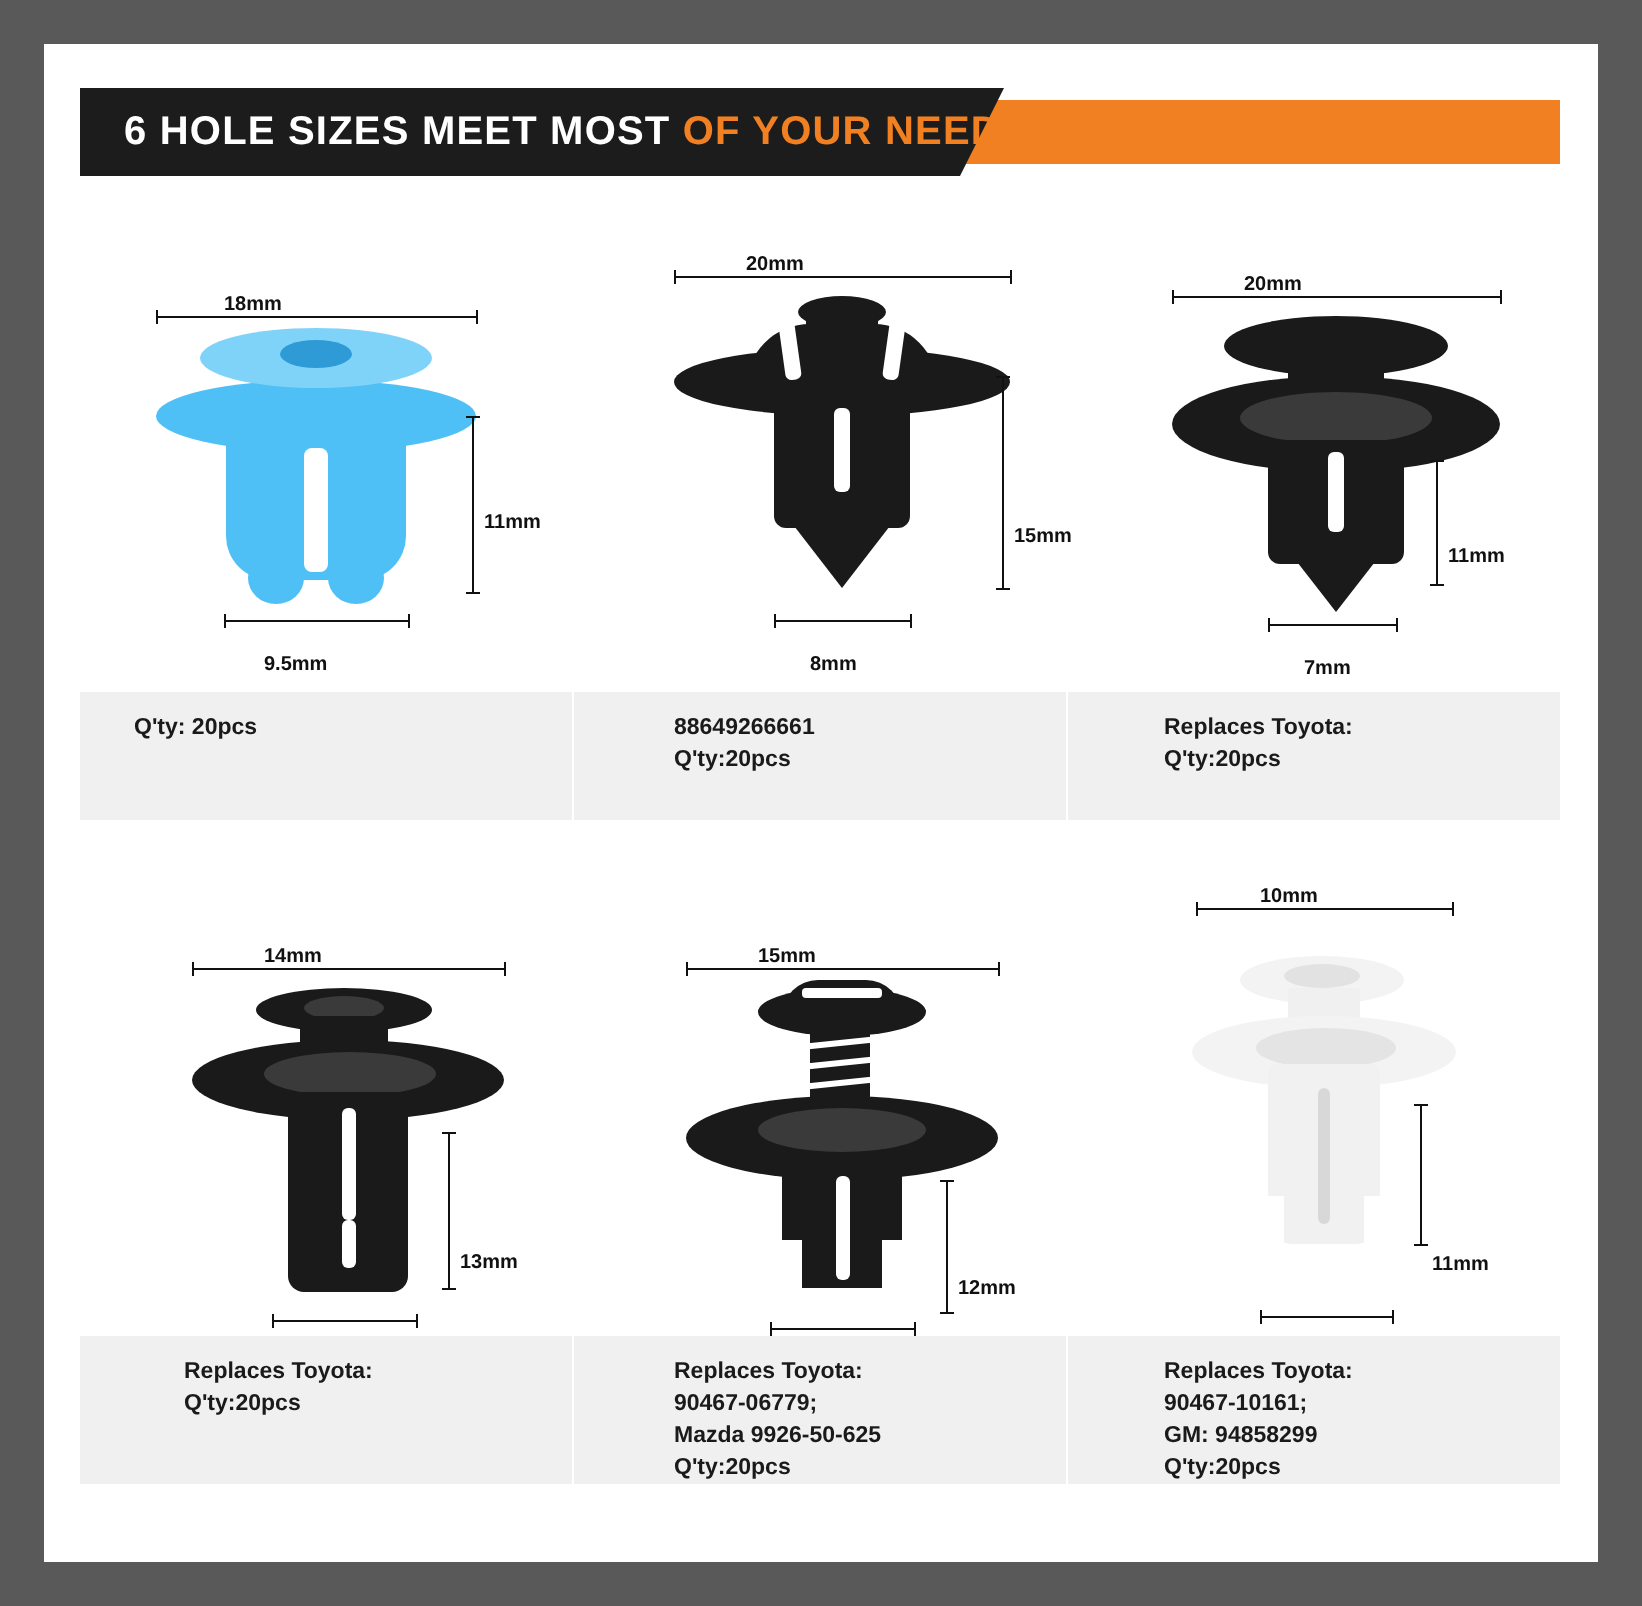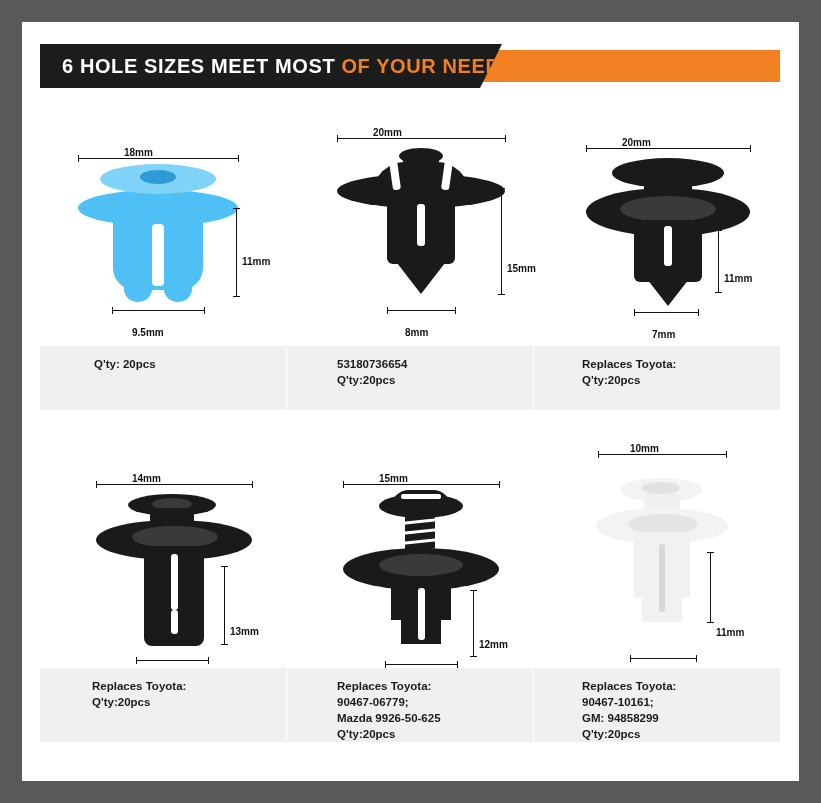--- a/index.html
+++ b/index.html
@@ -95,21 +95,21 @@
     left: 0;
     width: 246px;
     background: #f0f0f0;
     box-sizing: border-box;
     padding: 10px 0 10px 54px;
     font-size: 11.5px;
     line-height: 16px;
     color: #1a1a1a;
     font-weight: bold;
   }
-  .cap-row1 { top: 246px; height: 64px; }
+  .cap-row1 { top: 246px; height: 64px; padding-left: 27px; }
   .cap-row2 { top: 248px; height: 74px; }
   .caption div { white-space: nowrap; }
 
   
   .dim-label {
     position: absolute;
     font-size: 10px;
     font-weight: bold;
     color: #111;
     white-space: nowrap;
@@ -162,21 +162,21 @@
     <div class="banner-orange"></div>
     <div class="banner-black"></div>
     <div class="banner-text"><span>6 HOLE SIZES MEET MOST </span><span class="hl">OF YOUR NEEDS</span></div>
   </div>
 
   <div class="row row1">
 
     <div class="cell c0">
       <div class="figure">
 
-        <div class="dim-label" style="left:84px; top:36px;">18mm</div>
+        <div class="dim-label" style="left:72px; top:36px;">18mm</div>
         <div class="hline" style="left:38px; top:58px; width:160px;"></div>
         <div class="tick-v" style="left:38px; top:55px;"></div>
         <div class="tick-v" style="left:198px; top:55px;"></div>
 
         <div class="clip">
 
           <div class="oval" style="left:38px; top:90px; width:160px; height:36px; background:#4ec0f5;"></div>
 
           <div class="oval" style="left:60px; top:64px; width:116px; height:30px; background:#7fd3f8;"></div>
           <div class="oval" style="left:100px; top:70px; width:36px; height:14px; background:#2e9ad6;"></div>
@@ -230,21 +230,21 @@
         <div class="tick-h" style="left:211px; top:194px;"></div>
         <div class="dim-label" style="left:220px; top:152px;">15mm</div>
 
         <div class="hline" style="left:100px; top:210px; width:68px;"></div>
         <div class="tick-v" style="left:100px; top:207px;"></div>
         <div class="tick-v" style="left:168px; top:207px;"></div>
         <div class="dim-label" style="left:118px; top:216px;">8mm</div>
       </div>
 
       <div class="caption cap-row1" style="padding-left:50px;">
-        <div>53180736654</div>
+        <div>88649266661</div>
         <div>Q'ty:20pcs</div>
       </div>
     </div>
 
     <div class="cell c2">
       <div class="figure">
         <div class="dim-label" style="left:88px; top:26px;">20mm</div>
         <div class="hline" style="left:52px; top:48px; width:164px;"></div>
         <div class="tick-v" style="left:52px; top:45px;"></div>
         <div class="tick-v" style="left:216px; top:45px;"></div>

